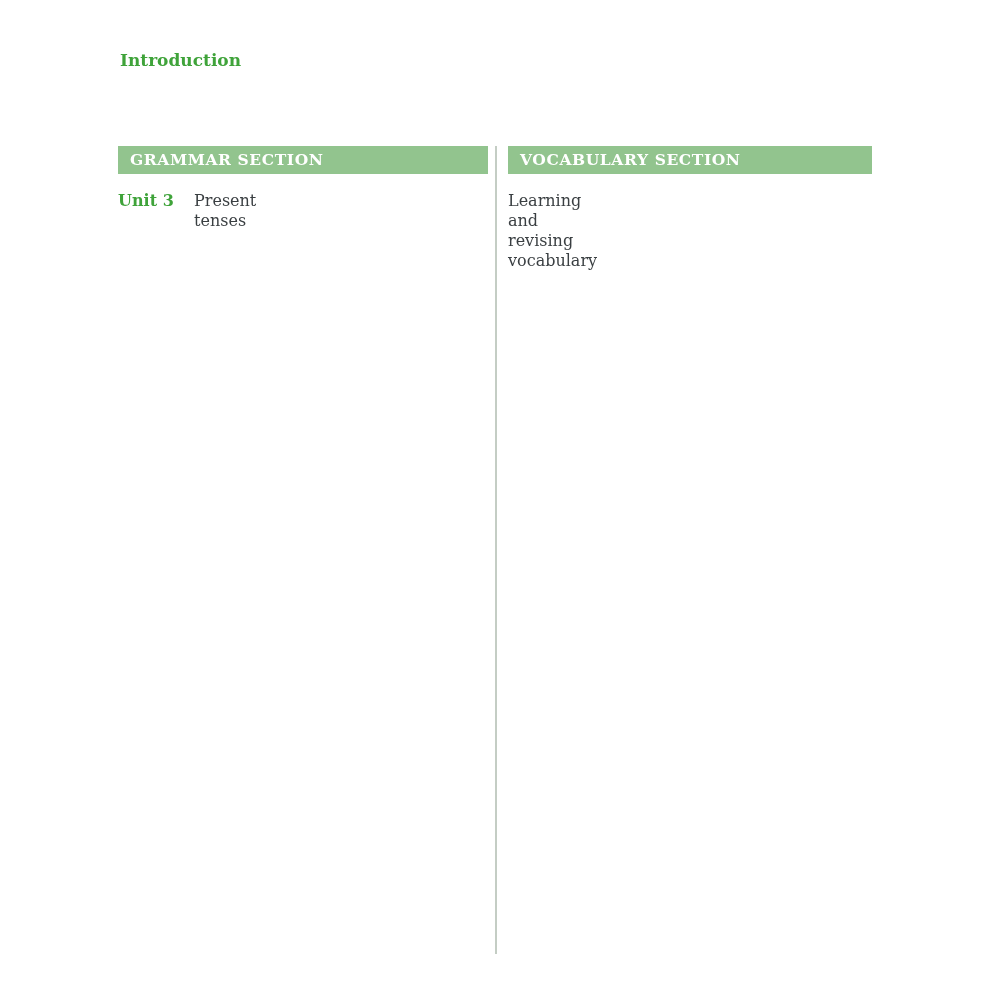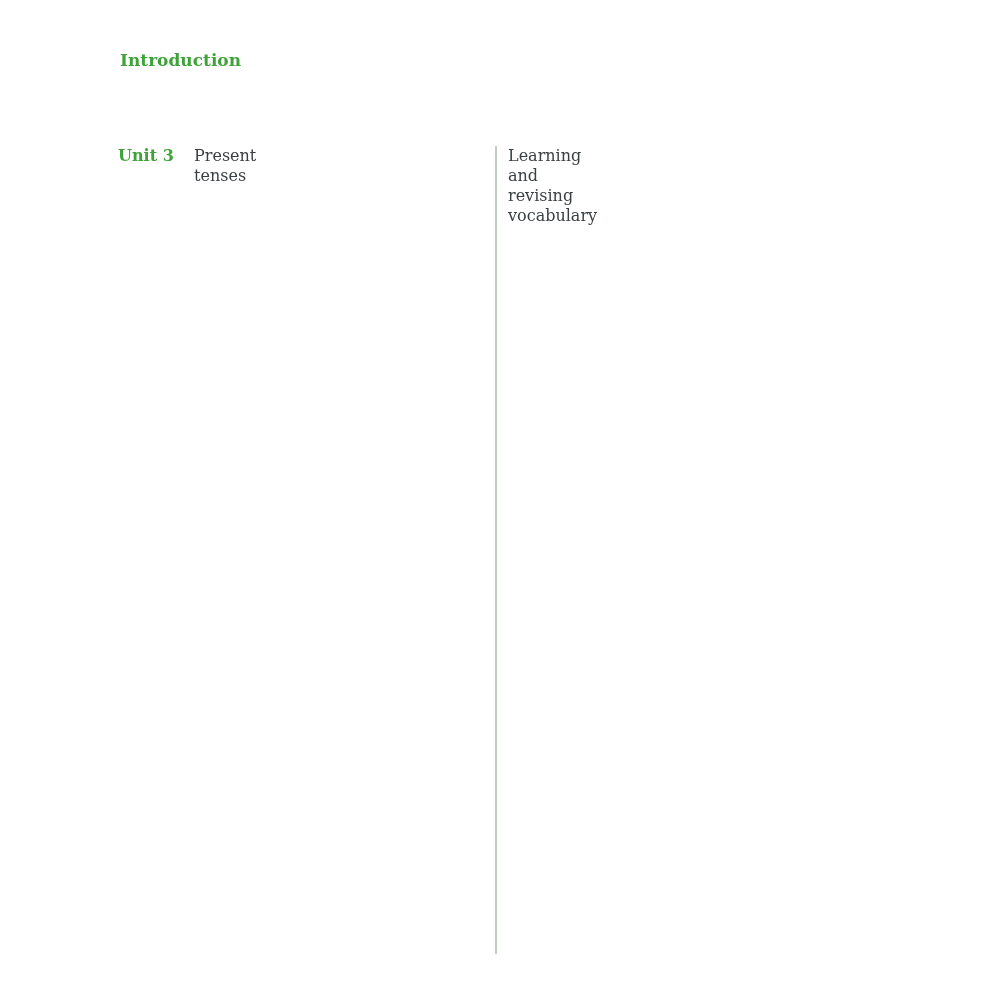--- a/index.html
+++ b/index.html
@@ -47,32 +47,34 @@
 <div class="page">
 
   <div class="front-matter">
       <div class="front-row">
         <span class="title">Introduction</span>
         <span class="page">5</span>
       </div>
     </div>
 
   <div class="col col-left">
+    <div class="section-header">GRAMMAR SECTION</div>
     <div class="rows">
         <div class="toc-row">
           <span class="unit">Unit 3</span>
           <span class="title">Present tenses</span>
           <span class="page">12</span>
         </div>
       </div>
   </div>
 
   <div class="divider"></div>
 
   <div class="col col-right">
+    <div class="section-header">VOCABULARY SECTION</div>
     <div class="rows">
         <div class="toc-row">
           <span class="title">Learning and revising vocabulary</span>
           <span class="page">172</span>
         </div>
       </div>
 
   </div>
 
 </div>

